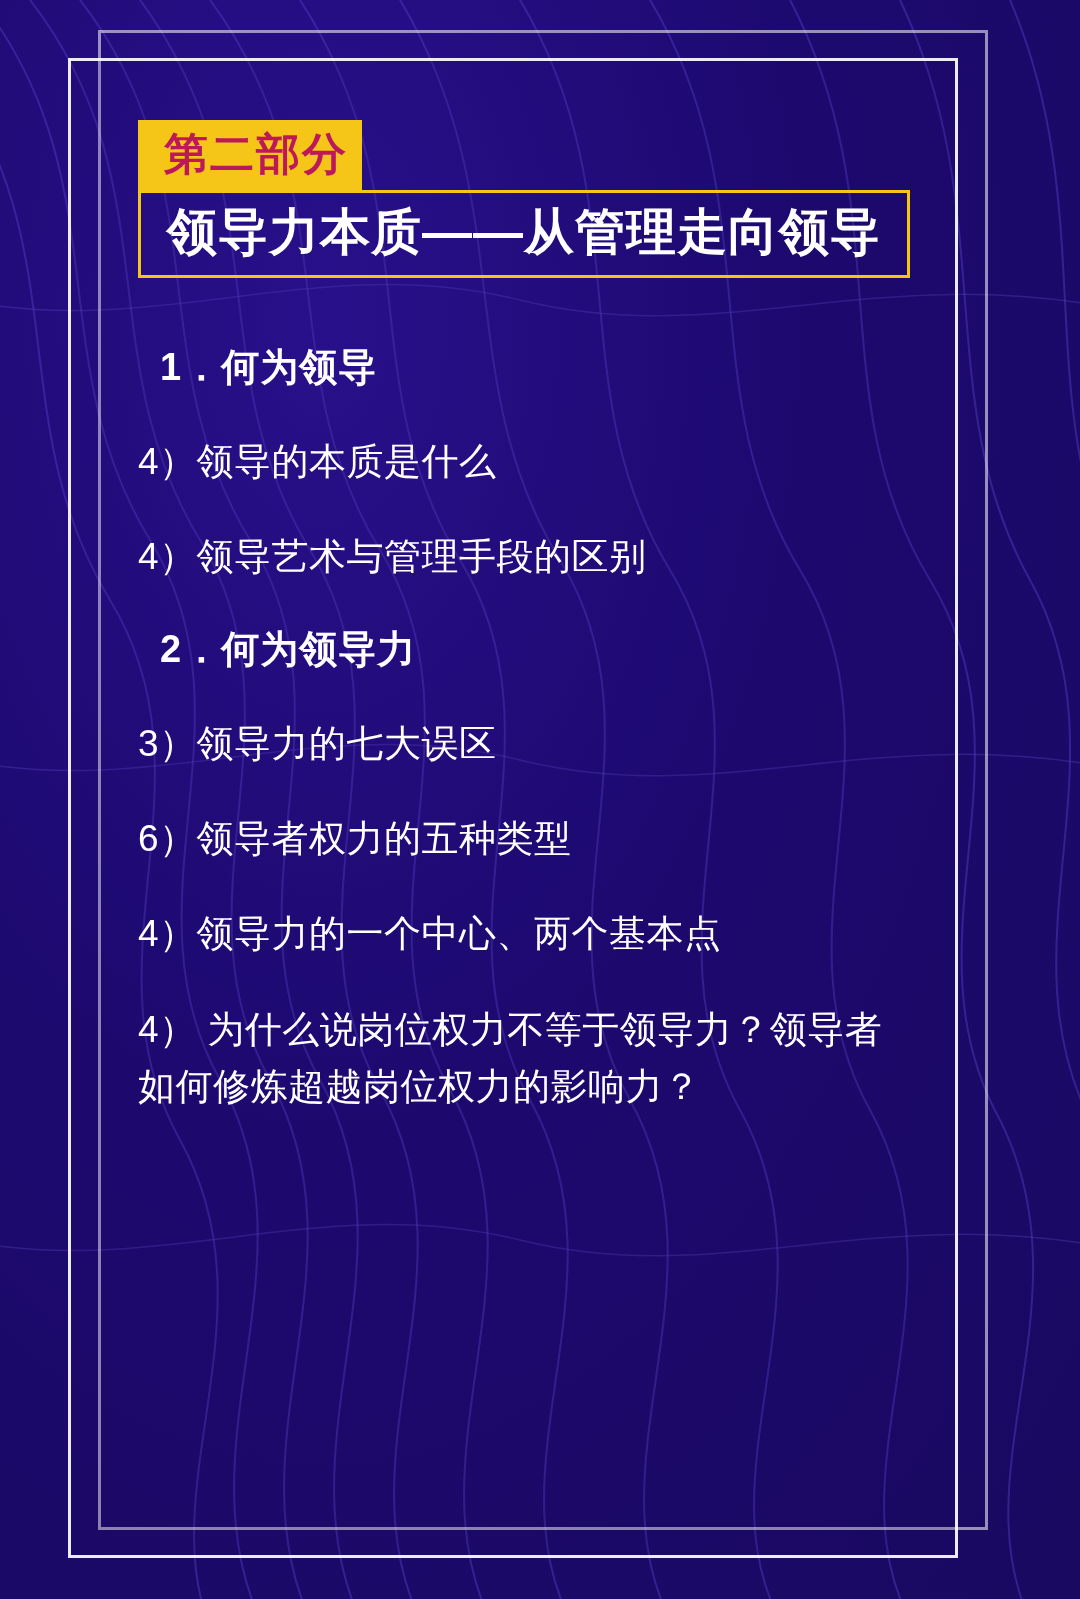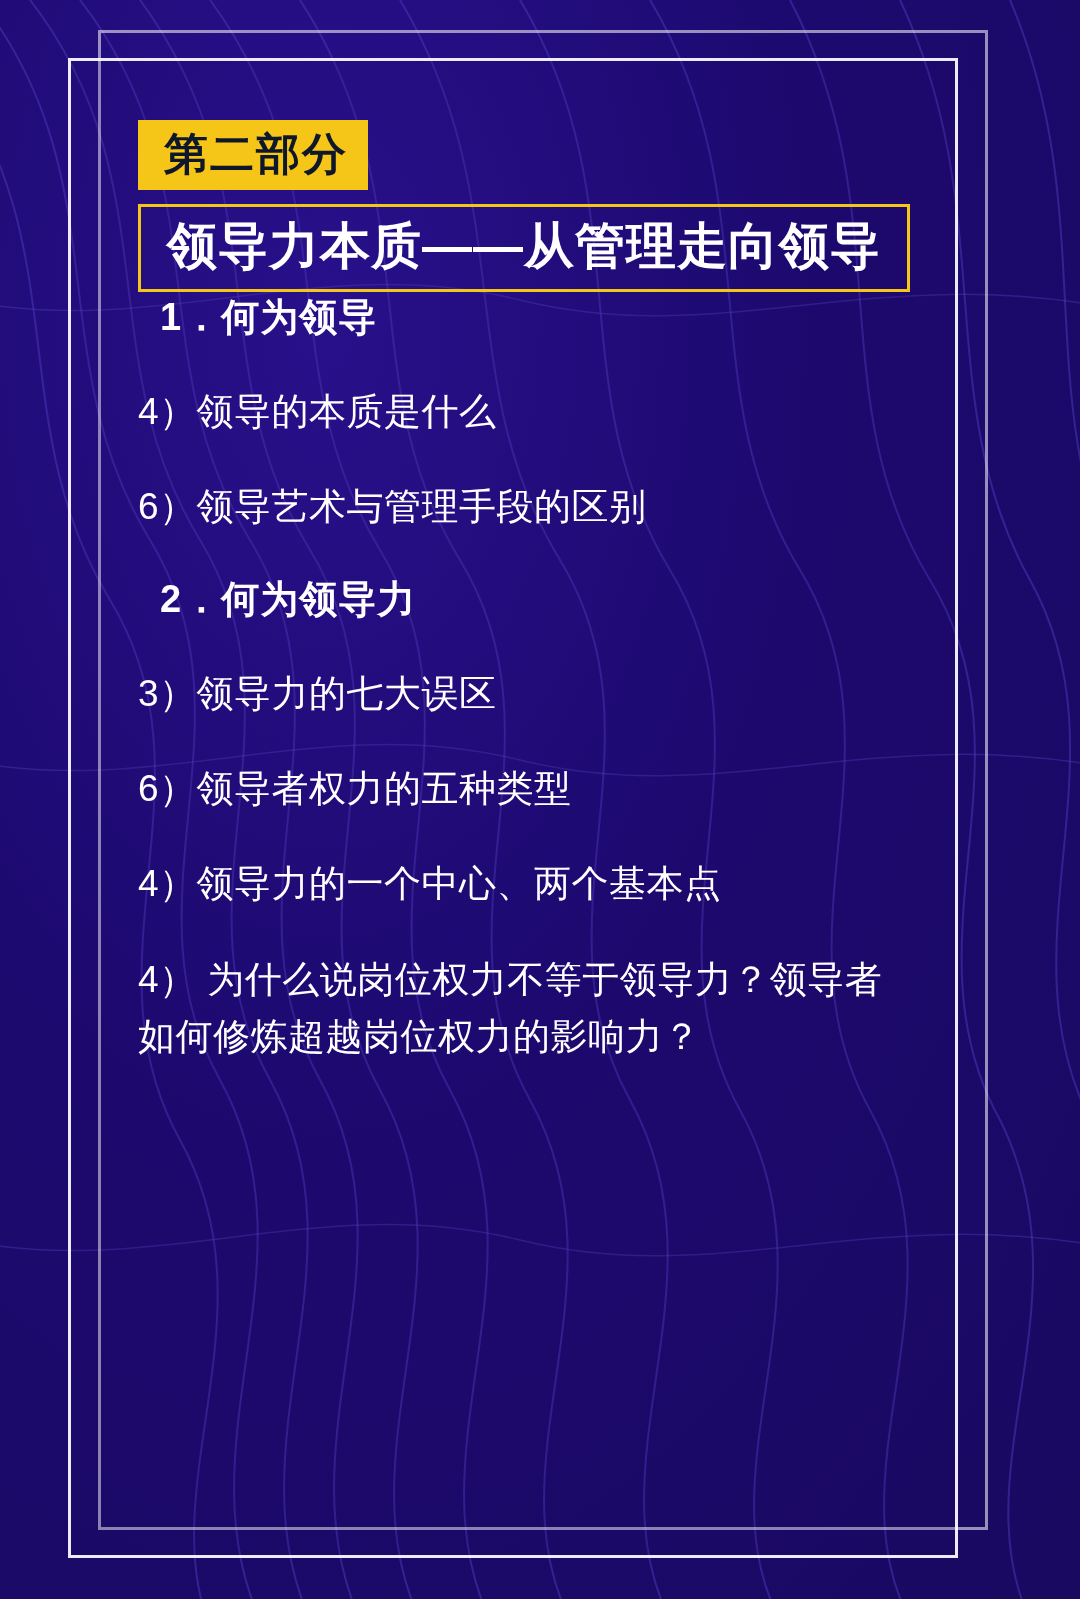--- a/index.html
+++ b/index.html
@@ -46,42 +46,42 @@
     left: 68px;
     top: 58px;
     width: 890px;
     height: 1500px;
     box-sizing: border-box;
     padding: 62px 60px 0 70px;
   }
   .badge {
     display: inline-block;
     background: #f5c518;
-    color: #0f172a;
+    color: #be185d;
     font-size: 44px;
     font-weight: bold;
     letter-spacing: 2px;
-    padding: 12px 20px 14px 26px;
+    padding: 12px 14px 14px 26px;
     line-height: 1;
   }
   .title-box {
-    margin-top: 14px;
     display: inline-block;
     border: 3px solid #f5c518;
     padding: 14px 26px 18px 26px;
   }
   .title-text {
     color: #ffffff;
     font-size: 50px;
     font-weight: bold;
     letter-spacing: 1px;
     line-height: 1;
     white-space: nowrap;
   }
   .section {
+    margin-top: 64px;
   }
   .section-head {
     color: #ffffff;
     font-size: 38px;
     font-weight: bold;
     letter-spacing: 1px;
     margin-left: 22px;
     margin-bottom: 40px;
   }
   .item {
@@ -133,21 +133,21 @@
       <span class="badge">第二部分</span>
     </div>
 
     <div class="title-box">
       <div class="title-text">领导力本质——从管理走向领导</div>
     </div>
 
     <div class="section">
       <div class="section-head">1．何为领导</div>
       <div class="item">4）领导的本质是什么</div>
-      <div class="item">6）领导艺术与管理手段的区别</div>
+      <div class="item">4）领导艺术与管理手段的区别</div>
     </div>
 
     <div class="section section2">
       <div class="section-head">2．何为领导力</div>
       <div class="item">3）领导力的七大误区</div>
       <div class="item">6）领导者权力的五种类型</div>
       <div class="item">4）领导力的一个中心、两个基本点</div>
       <div class="item">4） 为什么说岗位权力不等于领导力？领导者如何修炼超越岗位权力的影响力？</div>
     </div>
 

